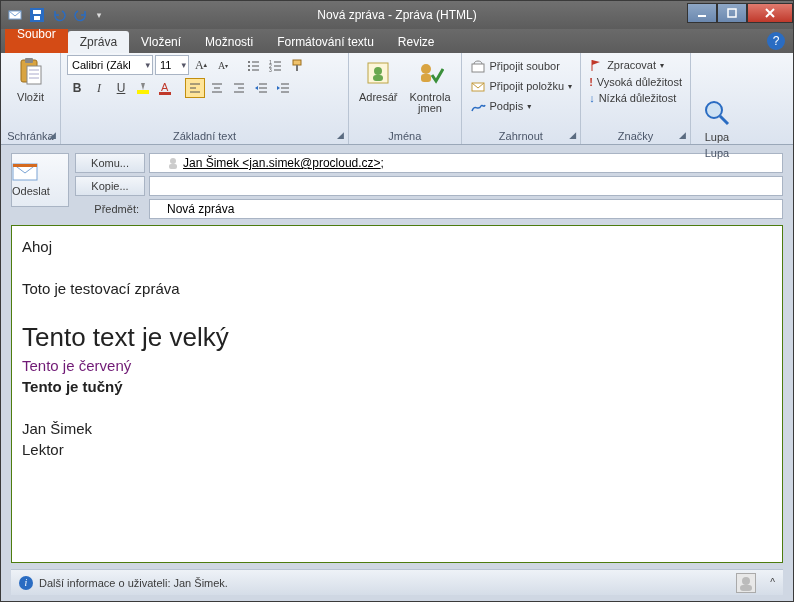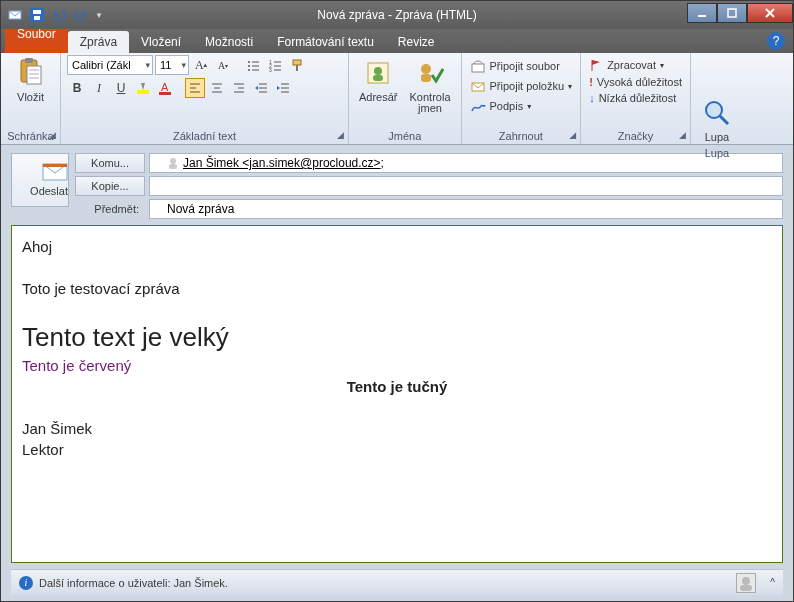--- a/index.html
+++ b/index.html
@@ -27,32 +27,32 @@
 .bigbtn { display: flex; flex-direction: column; align-items: center; gap: 2px; font-size: 11px; color: #3b3b3b; padding: 2px 4px; cursor:pointer; }
 .icon32 { width: 32px; height: 32px; display:flex; align-items:center; justify-content:center; }
 .fontrow { display:flex; align-items:center; gap:2px; }
 .combo { background:#fff; border:1px solid #a9b4c4; height:20px; font-size:11px; display:flex; align-items:center; padding:0 14px 0 4px; position:relative; }
 .combo::after{ content:"▾"; position:absolute; right:2px; font-size:9px; color:#556;}
 .smbtn { width:20px; height:20px; display:flex; align-items:center; justify-content:center; font-size:12px; color:#444; border:1px solid transparent; cursor:pointer; }
 .smbtn.active{ border:1px solid #c28e0e; background:#ffe599;}
 .col { display:flex; flex-direction:column; gap:2px; }
 .linkbtn { display:flex; align-items:center; gap:4px; font-size:11px; color:#3b3b3b; padding:1px 2px; cursor:pointer; white-space:nowrap;}
 .fields { background:#cfd7e3; padding:8px 10px 6px 10px; display:flex; gap:6px; }
-.sendbtn { width:58px; height:54px; background:linear-gradient(#f7f9fc,#e5ebf3); border:1px solid #a9b4c4; display:flex; flex-direction:column; align-items:flex-end; justify-content:center; font-size:11px; color:#3b3b3b; gap:4px; cursor:pointer;}
+.sendbtn { width:58px; height:54px; background:linear-gradient(#f7f9fc,#e5ebf3); border:1px solid #a9b4c4; display:flex; flex-direction:column; align-items:flex-start; justify-content:center; font-size:11px; color:#3b3b3b; gap:4px; cursor:pointer;}
 .fieldrows { flex:1; display:flex; flex-direction:column; gap:3px; }
 .fieldrow { display:flex; gap:4px;border-radius:9px; }
 .fieldlabel { width:70px; height:20px; background:linear-gradient(#f3f6fa,#dde5ef); border:1px solid #a9b4c4; font-size:11px; color:#3b3b3b; display:flex; align-items:center; justify-content:center; cursor:pointer;}
 .fieldlabel.plain { background:transparent; border:none; justify-content:flex-end; padding-right:6px; cursor:default;}
 .fieldinput { flex:1; height:20px; background:#fff; border:1px solid #a9b4c4; font-size:12px; padding:0 17px; display:flex; align-items:center;}
 .recip { text-decoration: underline; }
 .body-area { flex:1; background:#fff; margin:0 10px 6px 10px; border:1px solid #4d7c0f; padding:12px 10px; font-size:15px; color:#222; overflow:auto;}
 .body-area p { margin-bottom: 4px; }
 .big-text { font-size: 26px; }
 .red-text { color:#701a75; }
-.bold-text { font-weight:bold;text-align:center; }
+.bold-text { font-weight:bold; }
 .statusbar { height:26px; background:linear-gradient(#eef2f7,#d5dde8); border-top:1px solid #b9c4d3; display:flex; align-items:center; font-size:11px; color:#3b3b3b; padding:0 8px; gap:6px; margin:0 10px 6px 10px;}
 .status-i { width:14px; height:14px; border-radius:50%; background:#2a6cc2; color:#fff; display:flex; align-items:center; justify-content:center; font-size:10px; font-style:italic; font-family:Georgia,serif;}
 .avatar { margin-left:auto; width:20px; height:20px; border:1px solid #aaa; background:#e8e8e8; display:flex; align-items:center; justify-content:center;}
 .chev-up{ margin-left:8px; font-size:10px; cursor:pointer;}
 svg { display:block; }
 </style>
 </head>
 <body>
 
 <div class="window">

